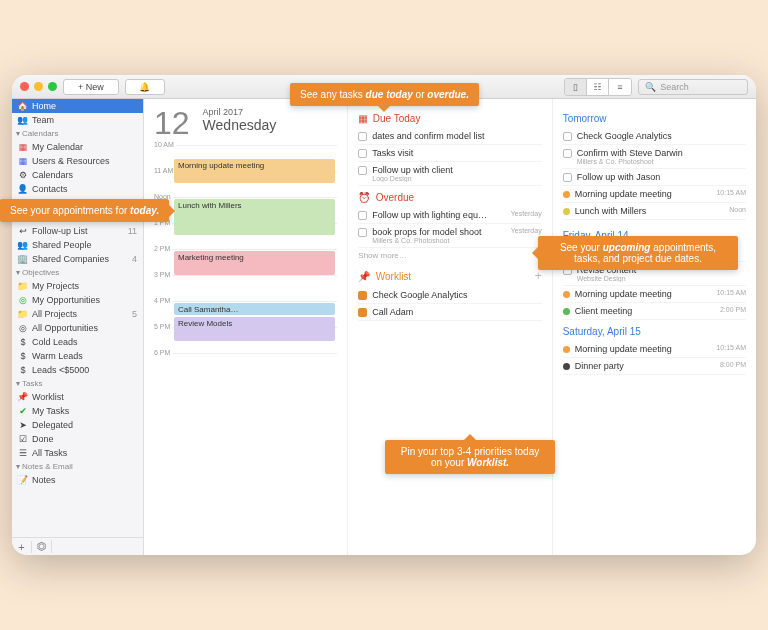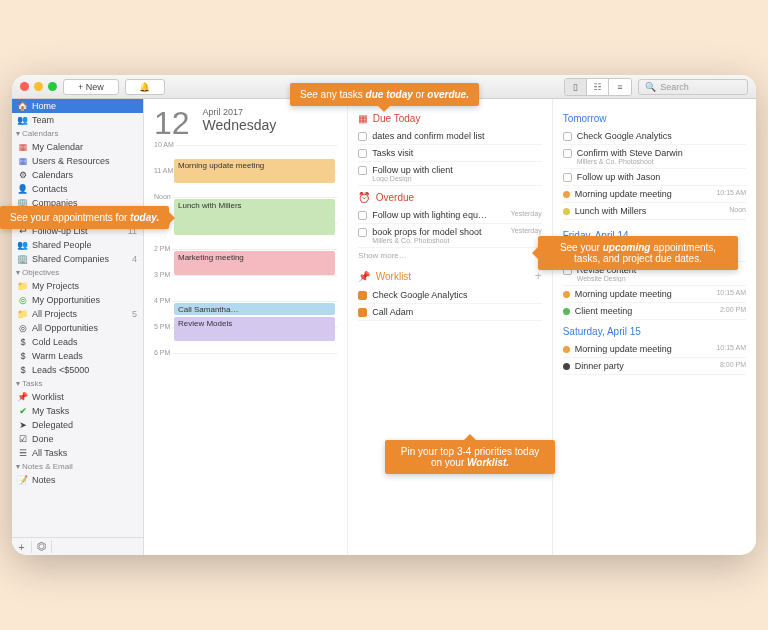--- a/index.html
+++ b/index.html
@@ -48,21 +48,21 @@
 .taskrow .sub{color:#aaa;font-size:7px}
 .taskrow .meta{color:#aaa;font-size:7px;flex-shrink:0}
 .bullet{width:7px;height:7px;border-radius:50%;flex-shrink:0;margin-top:2px}
 .b-orange{background:#f0a040}.b-yellow{background:#ddc94a}.b-green{background:#5cb85c}.b-black{background:#444}
 .more{color:#aaa;font-size:8px;padding:3px 0}
 .plus{color:#bbb;margin-left:auto;font-size:12px}
 .callout{position:absolute;background:#ec8a2f;color:#fff;font-size:10px;padding:6px 10px;border-radius:2px;box-shadow:0 2px 6px rgba(0,0,0,.2);z-index:20;white-space:nowrap}
 .callout::after{content:"";position:absolute;width:0;height:0;border:6px solid transparent}
 .callout em{font-style:italic;font-weight:600}
 .c1{top:83px;left:290px}.c1::after{border-top-color:#ec8a2f;top:100%;left:50%;margin-left:-6px}
-.c2{top:206px;left:0}.c2::after{border-left-color:#ec8a2f;left:100%;top:50%;margin-top:-6px}
+.c2{top:199px;left:0}.c2::after{border-left-color:#ec8a2f;left:100%;top:50%;margin-top:-6px}
 .c3{top:236px;right:30px;white-space:normal;width:200px;text-align:center}.c3::after{border-right-color:#ec8a2f;right:100%;top:50%;margin-top:-6px}
 .c4{top:440px;left:385px;white-space:normal;width:170px;text-align:center}.c4::after{border-bottom-color:#ec8a2f;bottom:100%;left:50%;margin-left:-6px}
 </style>
 </head>
 <body>
 
 <div class="callout c1"><span>See any tasks </span><em>due today</em><span> or </span><em>overdue.</em></div>
 <div class="callout c2"><span>See your appointments for </span><em>today.</em></div>
 <div class="callout c3"><span>See your </span><em>upcoming</em><span> appointments, tasks, and project due dates.</span></div>
 <div class="callout c4"><span>Pin your top 3-4 priorities today on your </span><em>Worklist.</em></div>

